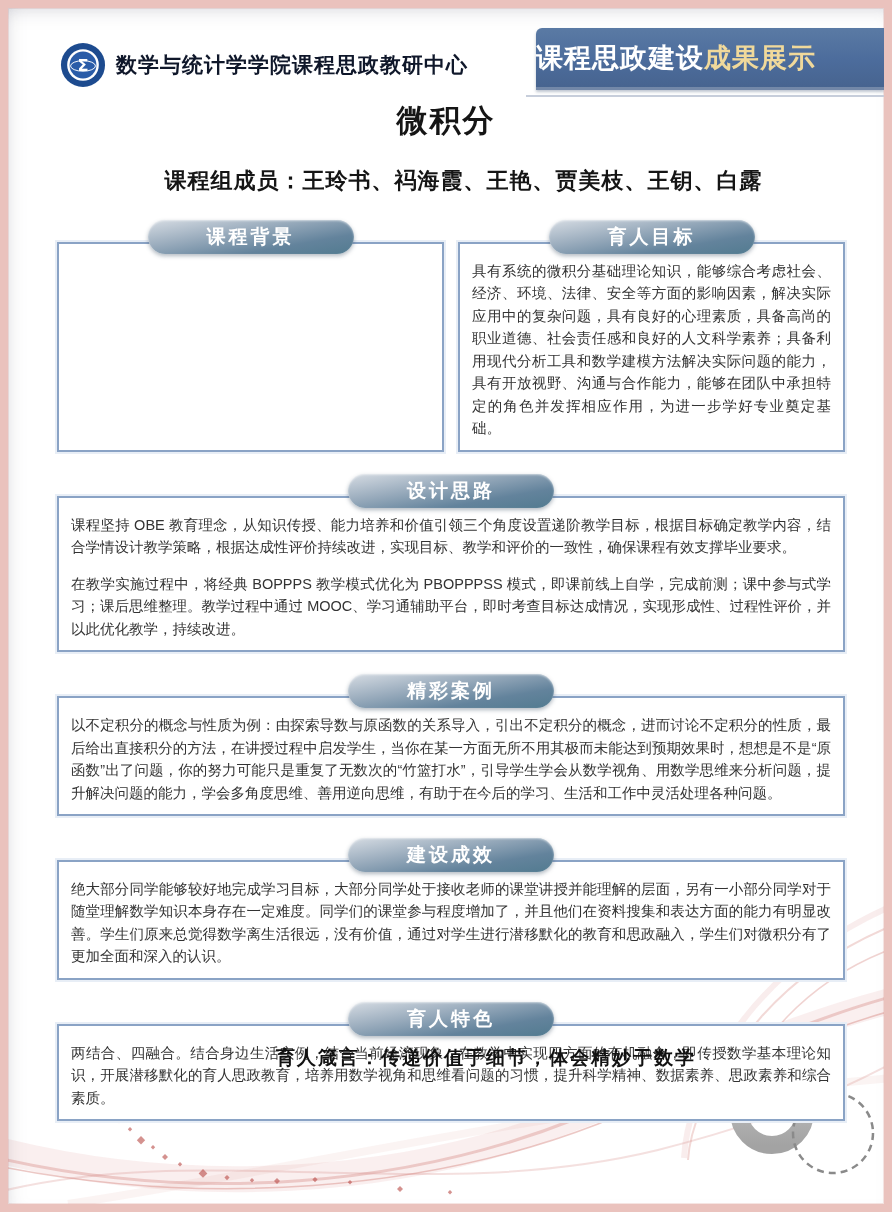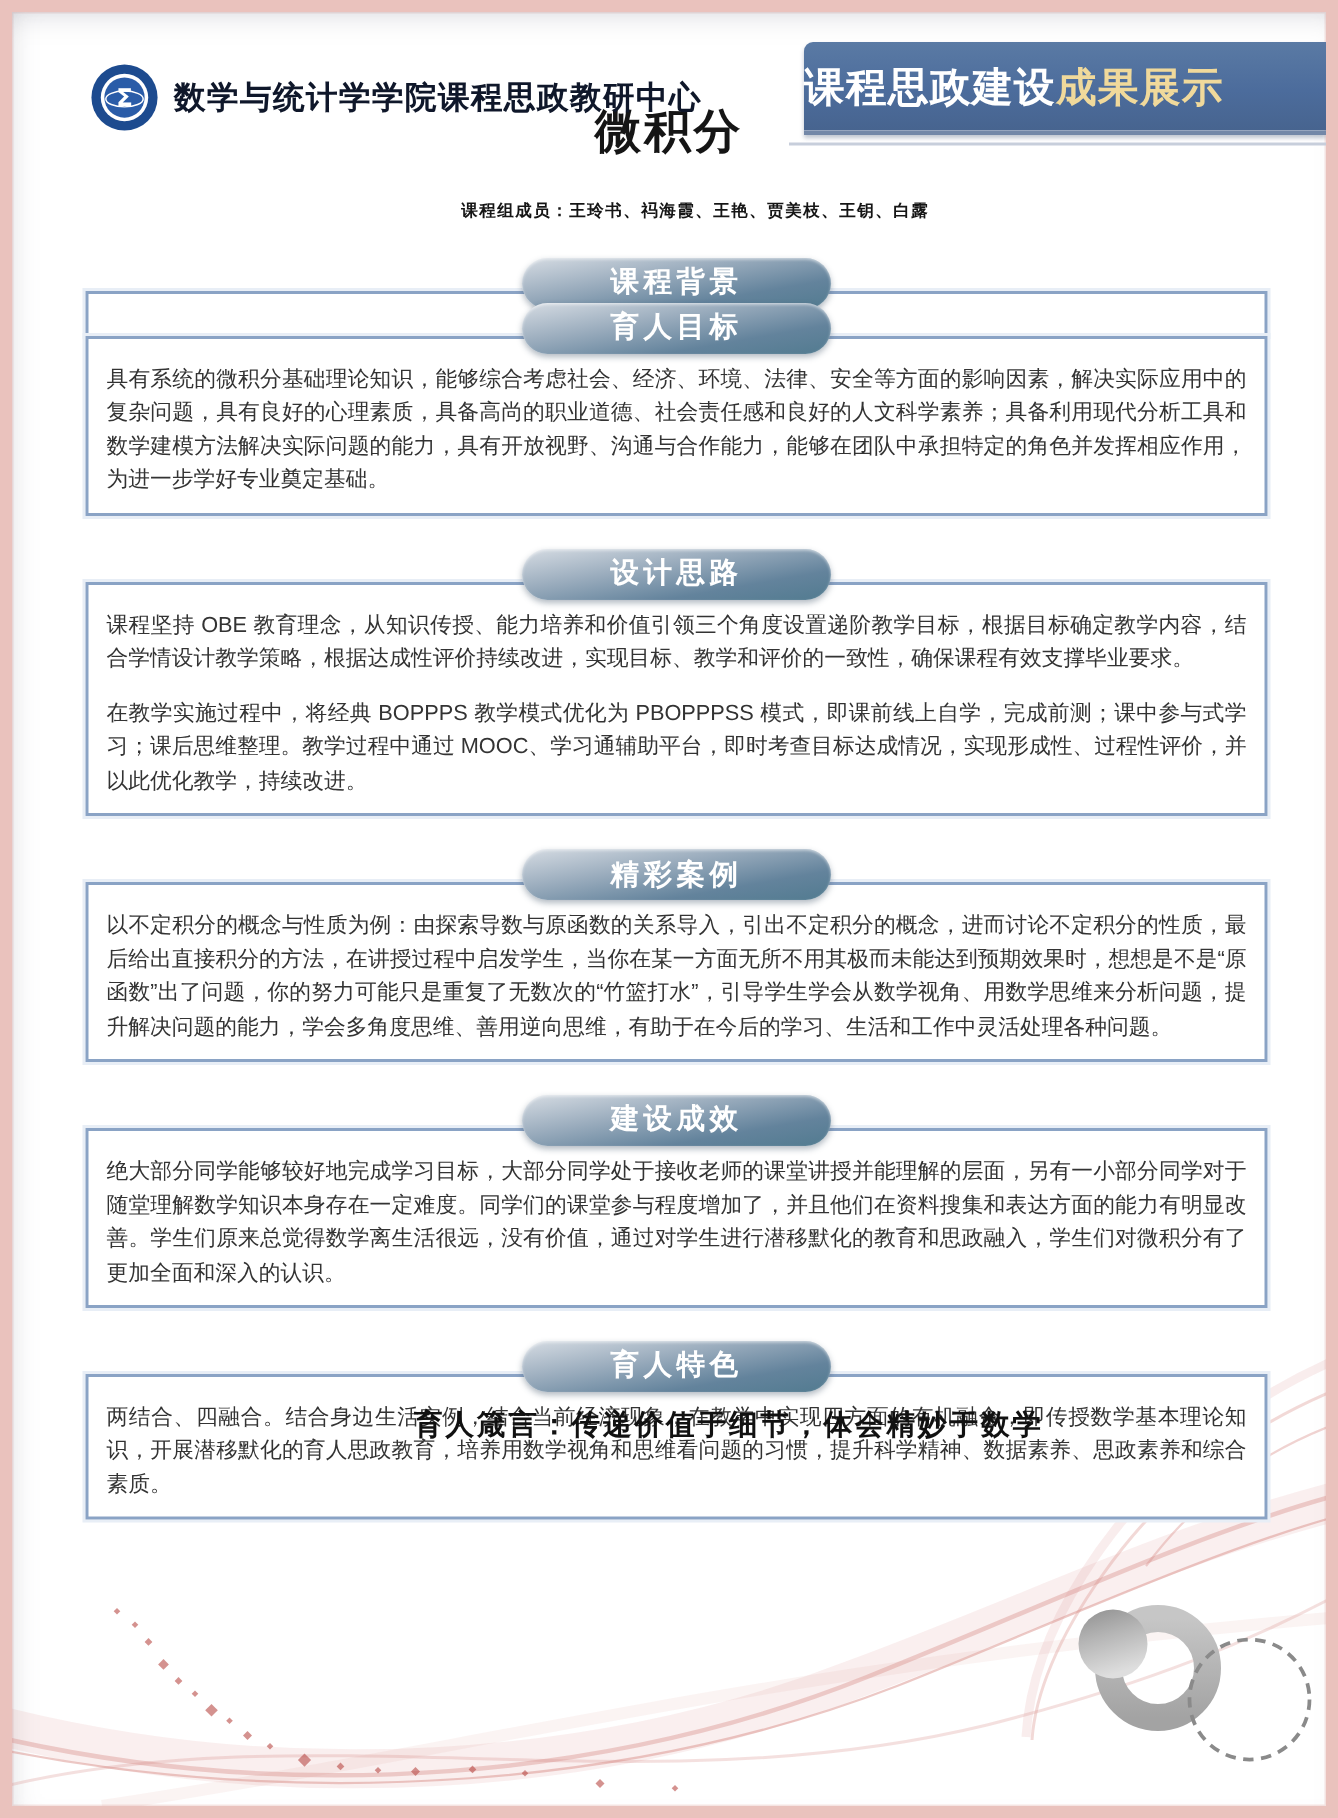--- a/index.html
+++ b/index.html
@@ -36,27 +36,27 @@
     box-shadow: 0 2px 3px rgba(70,90,120,.35);
   }
   .banner::after {
     content:""; position:absolute; left:-10px; right:0; bottom:-10px; height:2px;
     background:#c7cedb;
   }
   .banner-text { font-size:27px; font-weight:bold; color:#ffffff; letter-spacing:1px; white-space:nowrap; }
   .banner-text .gold { color:#f0d99b; }
 
   
-  .title-wrap { padding-top:59px; text-align:center; }
+  .title-wrap { padding-top:92px; text-align:center; }
   .course-title { font-size:31px; font-weight:bold; color:#151515; letter-spacing:2px; }
-  .members-line { margin-top:24px; text-align:center; font-size:11px; font-weight:bold; color:#151515; letter-spacing:1px;margin-left:35px; }
+  .members-line { margin-top:24px; text-align:center; font-size:22px; font-weight:bold; color:#151515; letter-spacing:1px;margin-left:35px; }
 
   
   .sections { margin: 0 39px 0 49px; }
-  .row2 { display:flex; align-items:stretch;flex-direction:column; }
+  .row2 { display:flex; gap:14px; align-items:stretch; }
   .box {
     position:relative;
     background:#ffffff;
     border:2px solid #8aa3c5;
     box-shadow: 0 0 0 2px #e8eef6;
     padding: 16px 12px 10px 12px;
     font-size: 14.5px;
     line-height: 1.55;
     color:#333333;
     text-align: justify;

